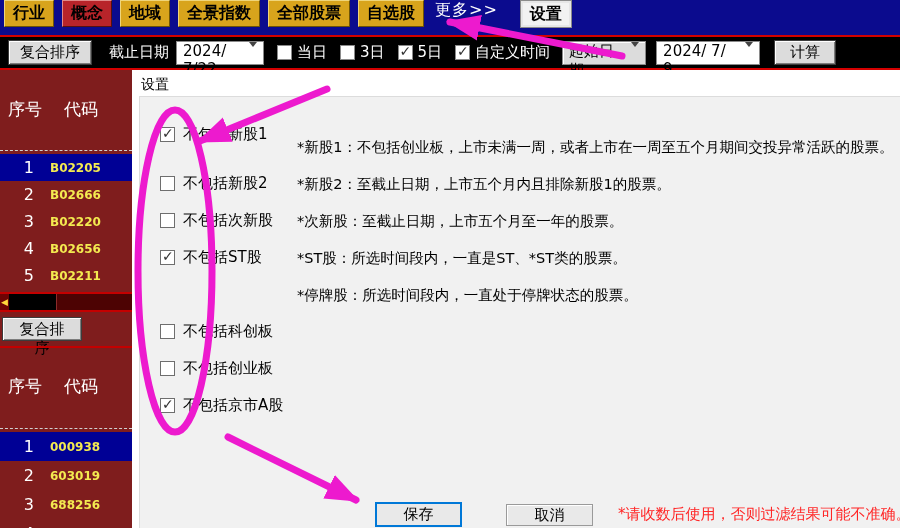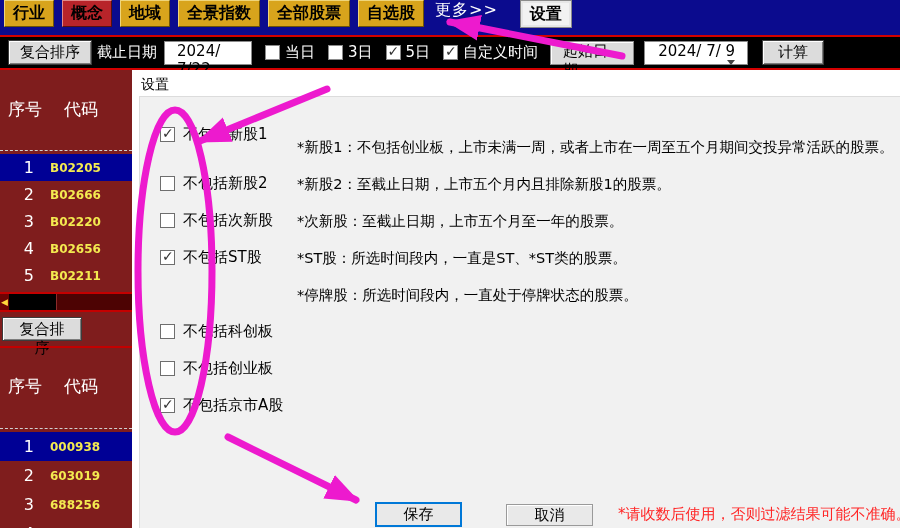--- a/index.html
+++ b/index.html
@@ -16,24 +16,24 @@
   .more-link { color:#fff; font-size:16px; padding:0 3px; letter-spacing:1px; }
   .settings-btn { height:28px; margin-left:11px; padding:0 9px; font-size:16px; font-weight:600;
                   background:#f2f2f2; color:#000; border:1px solid #8a8a8a;
                   box-shadow:0 0 0 2px #e6e6e6 inset; display:flex; align-items:center; }
 
   
   .filter-bar { height:33px; background:#000; border-bottom:2px solid #d40000;
                 display:flex; align-items:center; padding:0 8px; color:#fff; font-size:15px; }
   .win-btn { background:#dcdcdc; color:#000; font-size:15px; padding:2px 11px;
              border:1px solid #3c3c3c; box-shadow:inset 1px 1px 0 #fff, inset -1px -1px 0 #7d7d7d; }
-  .flabel { margin-left:5px; white-space:nowrap; }
+  .flabel { margin-left:17px; white-space:nowrap; }
   .combo { background:#fff; border:1px solid #8a8a8a; color:#000; height:24px;
-           display:flex; align-items:flex-end; justify-content:space-between;
-           font-size:15px; padding:0 12px; margin-left:7px;flex-direction:column; }
+           display:flex; align-items:flex-start; justify-content:space-between;
+           font-size:15px; padding:0 6px; margin-left:7px; }
   .combo.gray { background:#dcdcdc; box-shadow:inset 1px 1px 0 #fff; }
   .chev { width:0; height:0; border-left:4px solid transparent; border-right:4px solid transparent;
           border-top:5px solid #444; margin-left:8px; }
   .fcb { display:flex; align-items:center; gap:5px; margin-left:13px; white-space:nowrap; }
   .cb { width:15px; height:15px; background:#fff; border:1px solid #8a8a8a; position:relative; flex:none; }
   .cb.checked::after { content:"✓"; position:absolute; left:1px; top:-3px; font-size:14px;
                        font-weight:bold; color:#333; }
 
   
   .content { display:flex; height:458px; }

